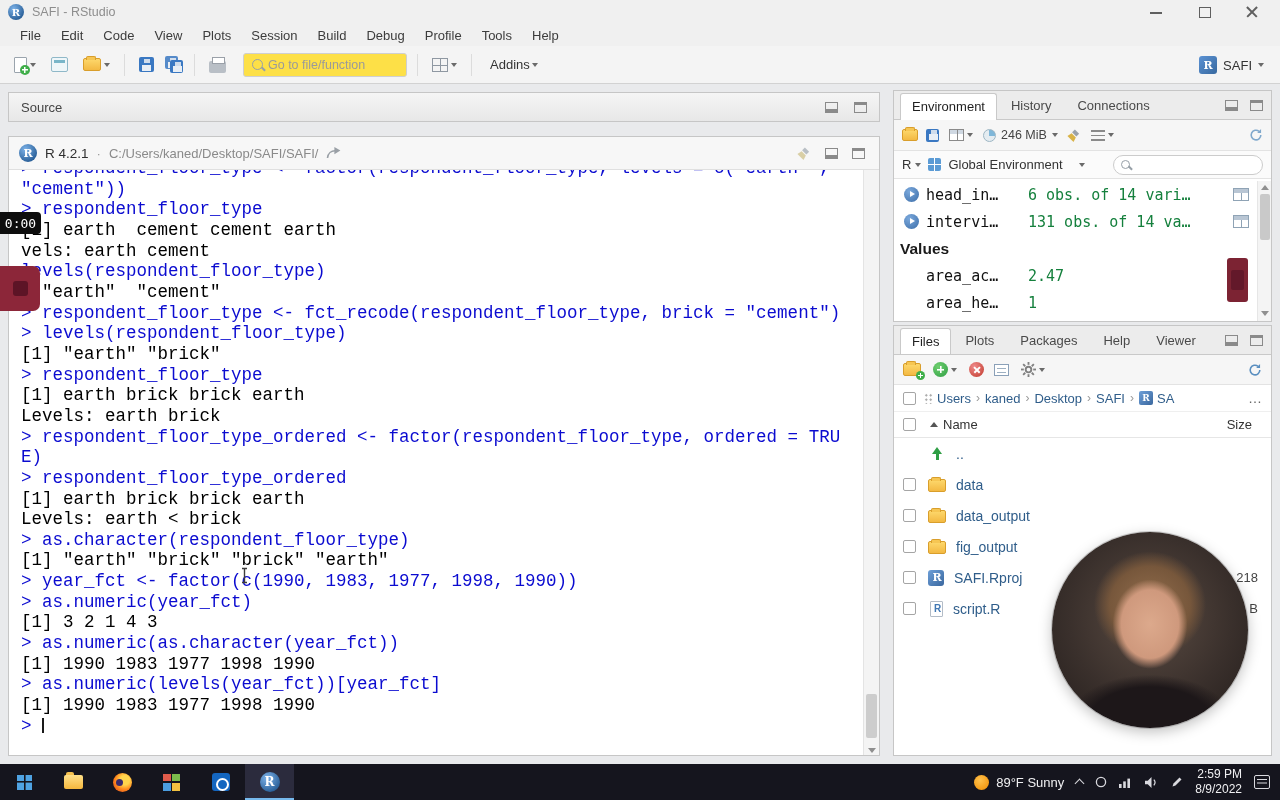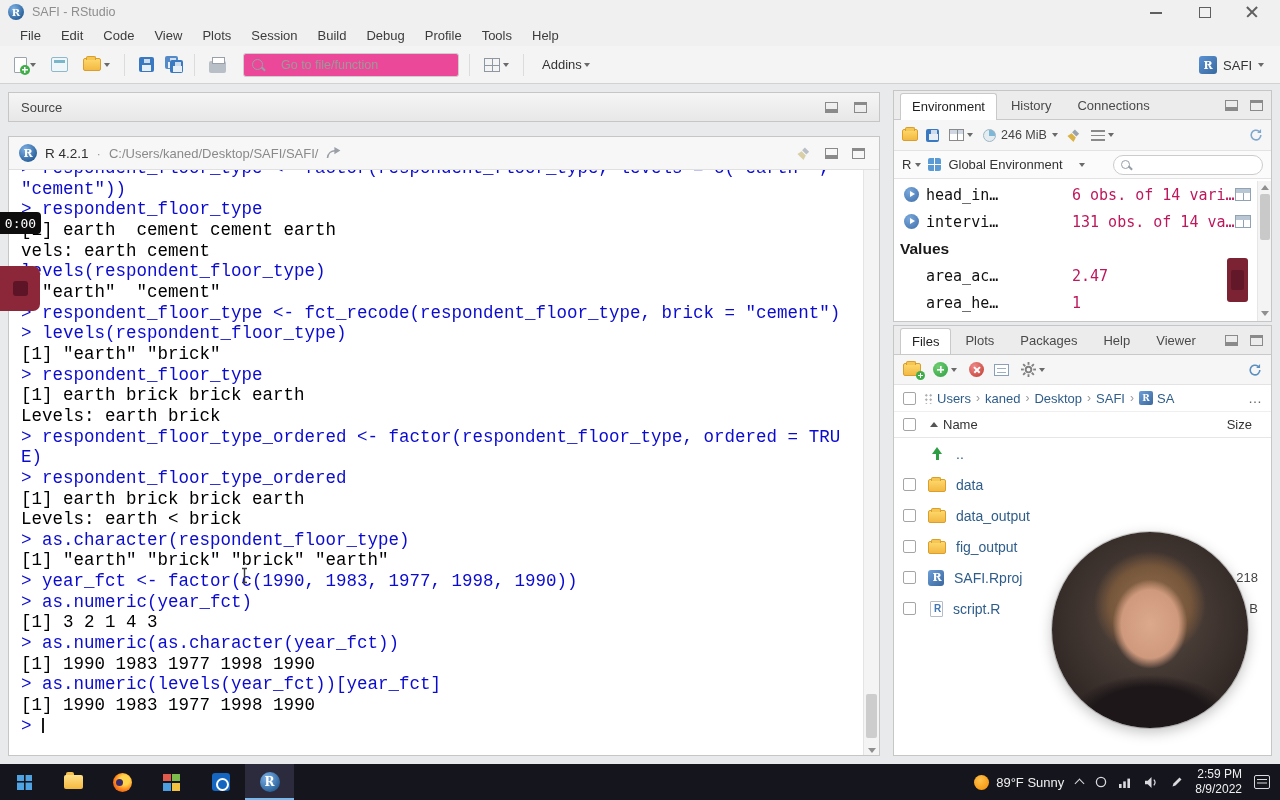--- a/index.html
+++ b/index.html
@@ -39,21 +39,21 @@
   .icon-folder{width:18px;height:13px;background:linear-gradient(#fdd86c,#f3b943);border:1px solid #d99e2b;border-radius:2px;position:relative;}
   .icon-folder::before{content:"";position:absolute;top:-3.5px;left:2px;width:8px;height:3px;background:#f6c653;border:1px solid #d99e2b;border-bottom:none;border-radius:2px 2px 0 0;}
   .icon-floppy{width:15px;height:15px;background:#3a78c2;border-radius:2px;position:relative;}
   .icon-floppy::before{content:"";position:absolute;left:3px;bottom:1.5px;width:9px;height:6px;background:#e8eef5;}
   .icon-floppy::after{content:"";position:absolute;left:4.5px;top:1.5px;width:6px;height:4px;background:#cfdcec;}
   .saveall{position:relative;width:19px;height:17px;}
   .saveall .icon-floppy{position:absolute;width:13px;height:13px;}
   .saveall .f1{left:0;top:0;opacity:.85;} .saveall .f2{left:5px;top:4px;}
   .icon-printer{width:17px;height:12px;background:#b9bfc6;border-radius:2px;position:relative;margin-top:4px;}
   .icon-printer::before{content:"";position:absolute;top:-4px;left:3px;width:11px;height:5px;background:#fff;border:1px solid #9aa0a8;}
-  .goto-box{display:flex;align-items:center;gap:18px;background:#ec4899;border:1px solid #cfcfcf;border-radius:3px;height:24px;width:216px;padding:0 8px;margin-left:6px;}
+  .goto-box{display:flex;align-items:center;gap:5px;background:#fde047;border:1px solid #cfcfcf;border-radius:3px;height:24px;width:164px;padding:0 8px;margin-left:6px;}
   .goto-box input{border:none;outline:none;font-size:12.5px;color:#333;width:100%;background:transparent;font-family:inherit;}
   .goto-box input::placeholder{color:#9a9a9a;}
   .icon-search{width:11px;height:11px;border:1.6px solid #97a0a8;border-radius:50%;position:relative;flex:none;}
   .icon-search::after{content:"";position:absolute;width:5px;height:1.6px;background:#97a0a8;transform:rotate(45deg);right:-4px;bottom:-1px;}
   .icon-grid4{width:16px;height:14px;border:1px solid #8f98a2;background:
     linear-gradient(to right,transparent 7px,#8f98a2 7px,#8f98a2 8px,transparent 8px),
     linear-gradient(to bottom,transparent 6px,#8f98a2 6px,#8f98a2 7px,transparent 7px);}
   .addins-btn{font-size:13px;color:#333;display:flex;gap:2px;align-items:center;padding:4px 8px;}
   .project-btn{position:absolute;right:12px;top:6px;display:flex;align-items:center;gap:6px;font-size:13px;color:#333;padding:4px 4px;}
   .icon-rcube{width:18px;height:18px;border-radius:3px;background:linear-gradient(135deg,#5b92d4,#38699f);color:#fff;font-weight:bold;font-size:11px;display:inline-flex;align-items:center;justify-content:center;font-family:"DejaVu Serif",serif;}
@@ -106,21 +106,21 @@
   .scope{font-size:13px;color:#333;display:flex;align-items:center;gap:16px;}
   .env-search{flex:1;max-width:150px;margin-left:auto;height:20px;border:1px solid #ccc;border-radius:10px;background:#fff;display:flex;align-items:center;padding:0 7px;gap:5px;}
   .env-search input{border:none;outline:none;width:100%;font-size:12px;background:transparent;}
   .env-list{position:absolute;top:90px;left:0;right:14px;bottom:0;background:#fff;overflow:hidden;}
   .env-row{height:27px;display:flex;align-items:center;padding-left:10px;font-family:"DejaVu Sans Mono","Liberation Mono",monospace;font-size:15px;color:#111;}
   .env-row .expander{width:15px;height:15px;border-radius:50%;background:radial-gradient(circle at 35% 30%,#7aa8dc,#3d6ea8);margin-right:7px;position:relative;flex:none;display:none;}
   .env-row .expander::after{content:"";position:absolute;left:5.5px;top:4px;border-left:5.5px solid #fff;border-top:3.5px solid transparent;border-bottom:3.5px solid transparent;}
   .env-row.df .expander{display:inline-block;}
   .env-row.val{padding-left:32px;}
   .env-name{width:102px;flex:none;overflow:hidden;white-space:nowrap;}
-  .env-value{white-space:nowrap;color:#be185d;margin-left:44px;}
+  .env-value{white-space:nowrap;color:#15803d;}
   .env-row.section{font-family:"Liberation Sans",sans-serif;font-weight:bold;font-size:15.5px;color:#1a1a1a;padding-left:6px;}
   .dfgrid{margin-left:auto;margin-right:8px;width:16px;height:13px;border:1px solid #8fa3b5;background:
      linear-gradient(#b9c6d4,#b9c6d4) top/100% 4px no-repeat,
      linear-gradient(to right,transparent 7px,#8fa3b5 7px,#8fa3b5 8px,transparent 8px),#fff;display:none;flex:none;}
   .env-row.df .dfgrid{display:block;}
   .env-scroll{position:absolute;top:90px;right:0;bottom:0;width:14px;background:#f4f4f4;border-left:1px solid #e6e6e6;display:flex;flex-direction:column;align-items:center;}
   .env-scroll .thumb{width:10px;height:46px;background:#c9c9c9;border-radius:2px;margin-top:4px;}
   .env-scroll .tri-up{margin-top:4px;} .env-scroll .tri-down{margin-top:auto;margin-bottom:5px;}
 
   

